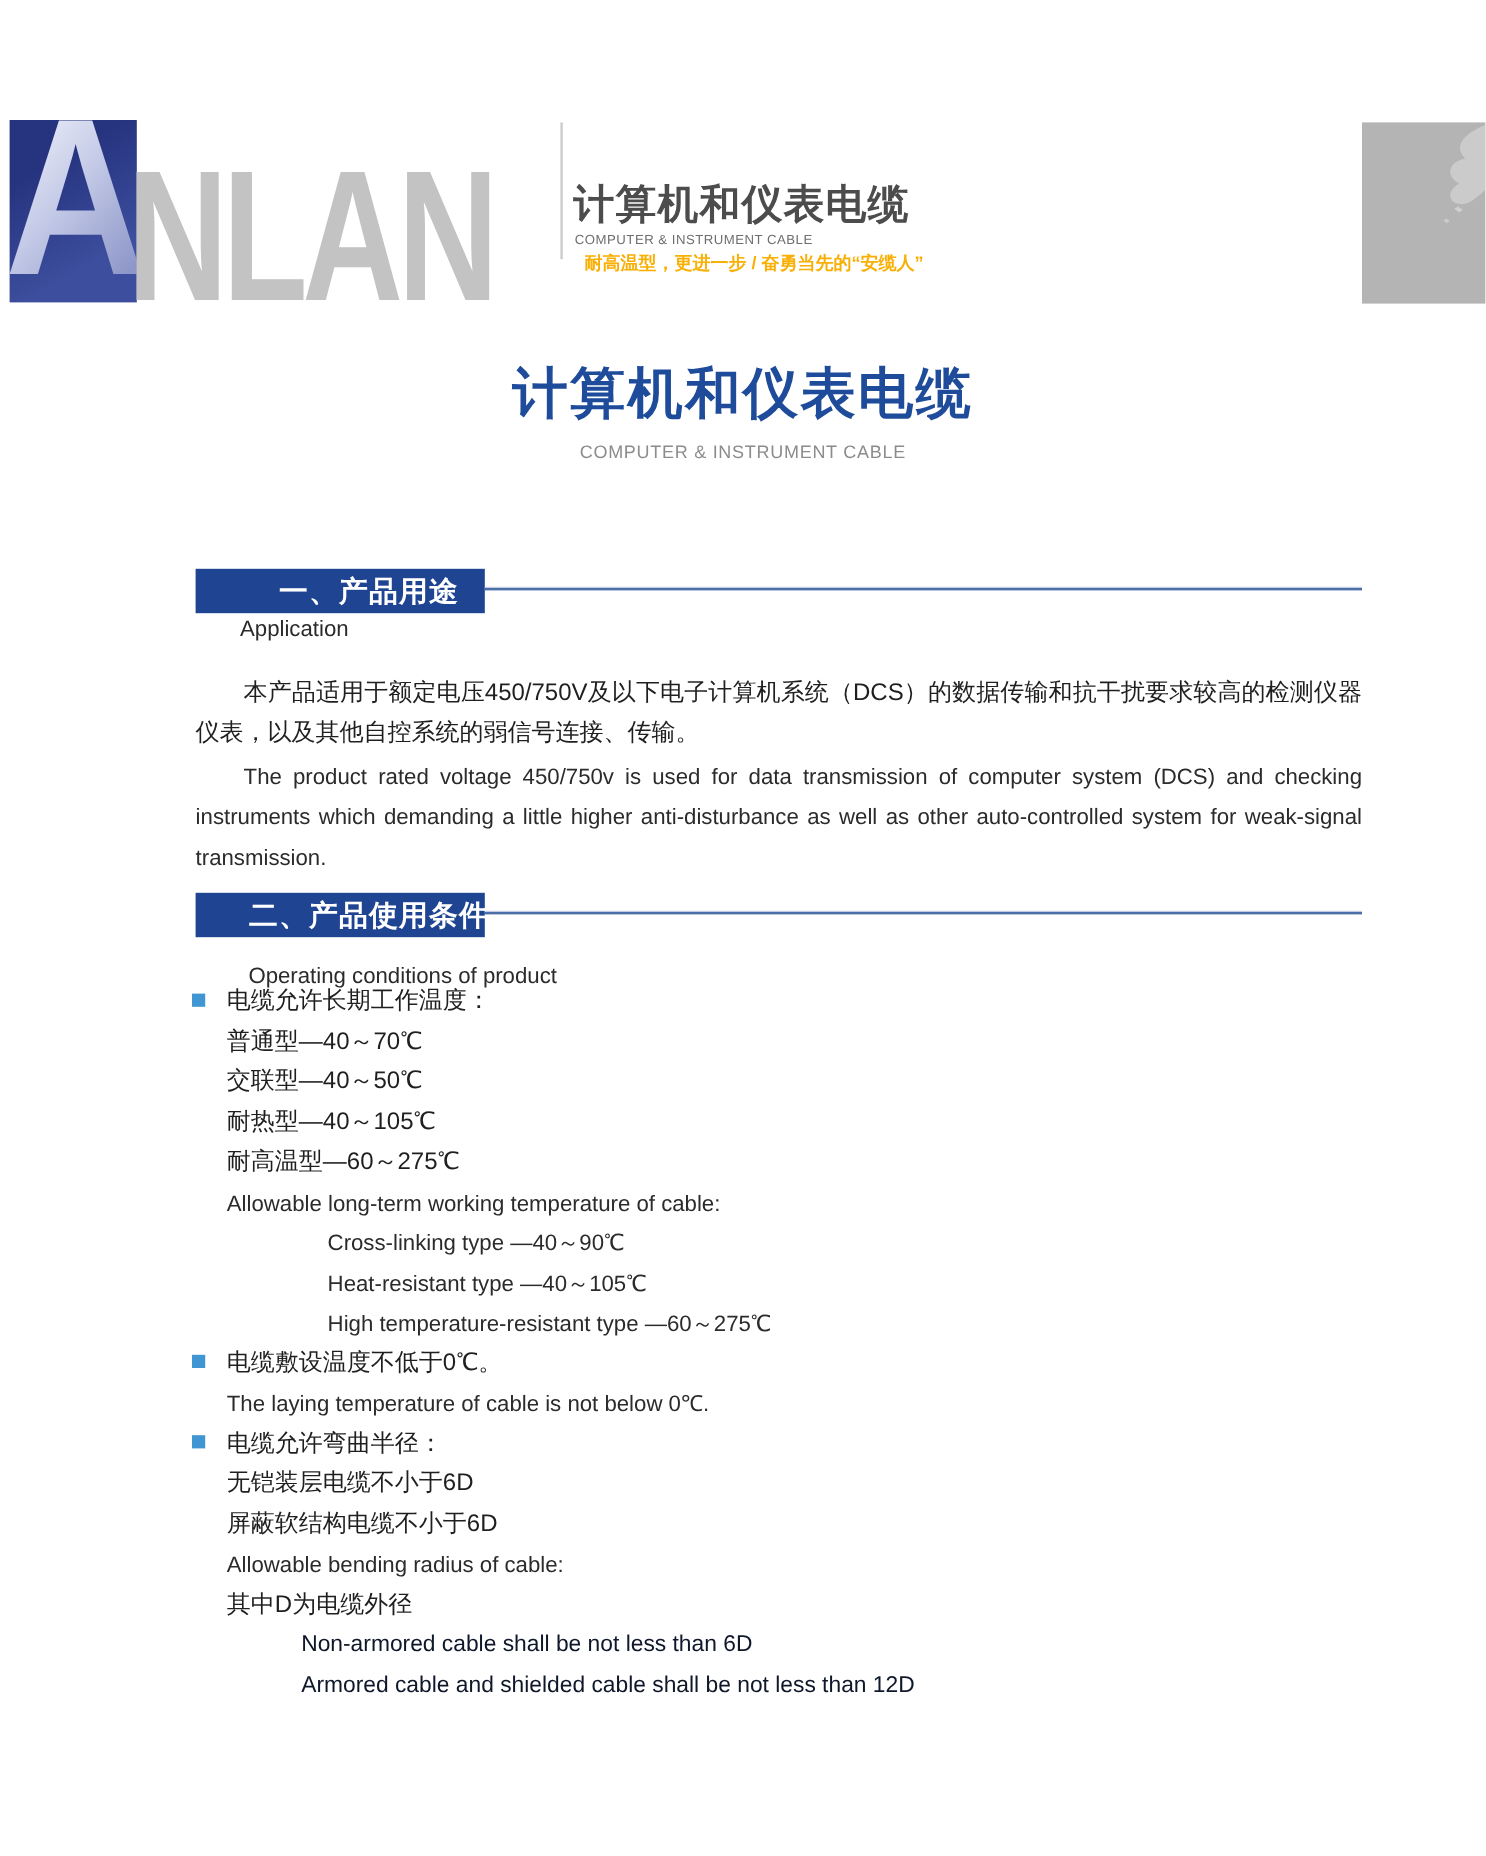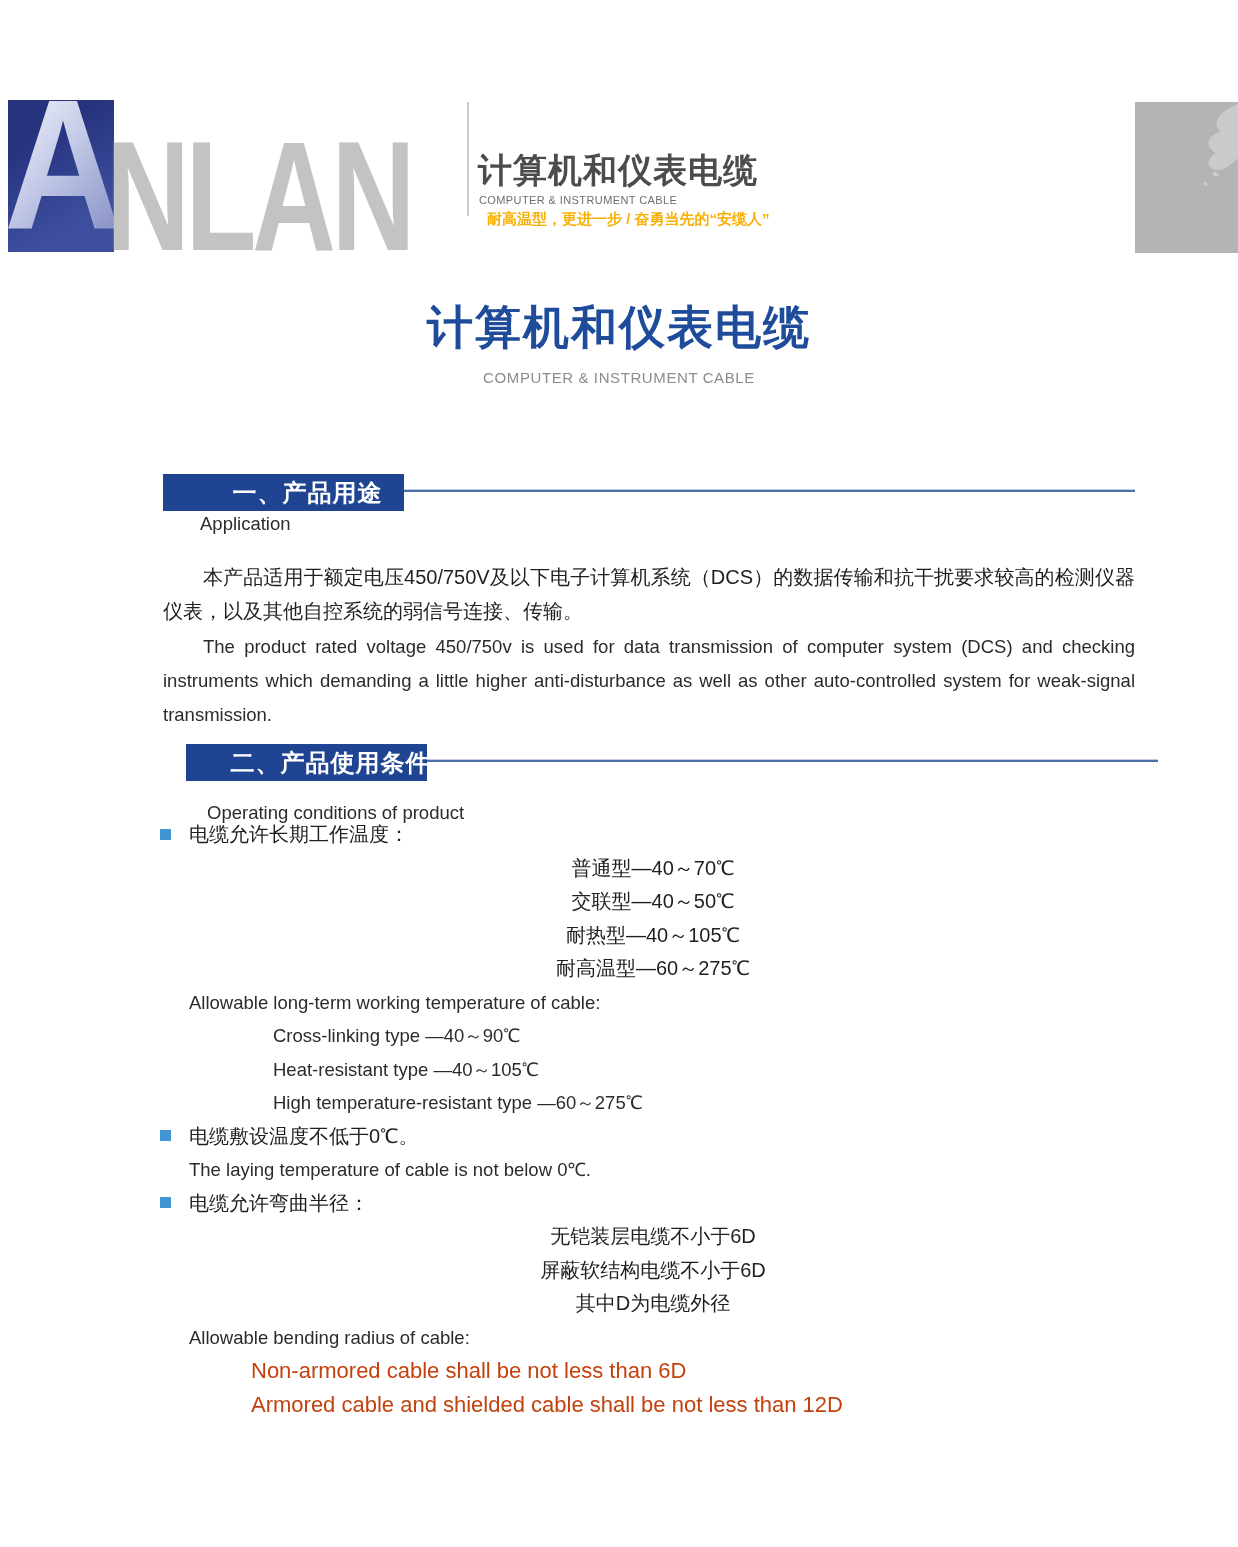--- a/index.html
+++ b/index.html
@@ -64,42 +64,42 @@
     position:absolute; left:0; top:0; width:241px; height:37px;
     background:#1f4492; color:#ffffff;
     font-size:24px; font-weight:bold; letter-spacing:1px;
     display:flex; align-items:center; justify-content:center; white-space:nowrap;padding-left:48px;
   }
   .sec-bar .rule {
     position:absolute; left:241px; right:0; top:15px; height:3px;
     background:linear-gradient(#c2cde2 33%, #4d6fa8 33%);
   }
   .bar-1 { top:474px; }
-  .bar-2 { top:744px;margin-left:23px; }
+  .bar-2 { top:744px; }
 
   .sub-en { position:absolute; font-size:18.5px; color:#2b2b2b; white-space:nowrap; }
   .sub-en.app { left:200px; top:513px; }
   .sub-en.ops { left:207px; top:783px;margin-top:19px; }
 
   
   .para { position:absolute; left:163px; width:972px; line-height:34px; text-align:justify; }
   .para.cn { top:560px; font-size:20px; color:#1f1f1f; text-indent:40px; }
   .para.en { top:630px; font-size:18.5px; color:#2b2b2b; text-indent:40px; }
 
   
   .clist { position:absolute; left:145px; top:818px; width:972px; }
   .li { height:33.5px; line-height:33.5px; white-space:nowrap; font-size:20px; color:#1f1f1f; }
   .li .sq {
     display:inline-block; width:11px; height:11px; background:#3f96d2;
     margin:0 18px 3px 15px; vertical-align:middle;
   }
-  .li.cn  { padding-left:44px;text-align:center; }
+  .li.cn  { padding-left:44px; }
   .li.en  { padding-left:44px;  font-size:18.5px; color:#2b2b2b; }
   .li.en2 { padding-left:128px; font-size:18.5px; color:#2b2b2b; }
-  .li.en3 { padding-left:106px; font-size:22px; color:#c2410c; }
+  .li.en3 { padding-left:106px; font-size:19px; color:#0f172a; }
 </style>
 </head>
 <body>
 
 <div>
   <div class="logo-a">
     <span class="glyph">A</span>
   </div>
   <div class="logo-nlan">NLAN</div>
 
@@ -145,17 +145,17 @@
   <div class="li cn">耐高温型—60～275℃</div>
   <div class="li en">Allowable long-term working temperature of cable:</div>
   <div class="li en2">Cross-linking type —40～90℃</div>
   <div class="li en2">Heat-resistant type —40～105℃</div>
   <div class="li en2">High temperature-resistant type —60～275℃</div>
   <div class="li"><span class="sq"></span><span>电缆敷设温度不低于0℃。</span></div>
   <div class="li en">The laying temperature of cable is not below 0℃.</div>
   <div class="li"><span class="sq"></span><span>电缆允许弯曲半径：</span></div>
   <div class="li cn">无铠装层电缆不小于6D</div>
   <div class="li cn">屏蔽软结构电缆不小于6D</div>
+  <div class="li en">Allowable bending radius of cable:</div>
   <div class="li cn">其中D为电缆外径</div>
-  <div class="li en">Allowable bending radius of cable:</div>
   <div class="li en3">Non-armored cable shall be not less than 6D</div>
   <div class="li en3">Armored cable and shielded cable shall be not less than 12D</div>
 </div>
 
 </body></html>

